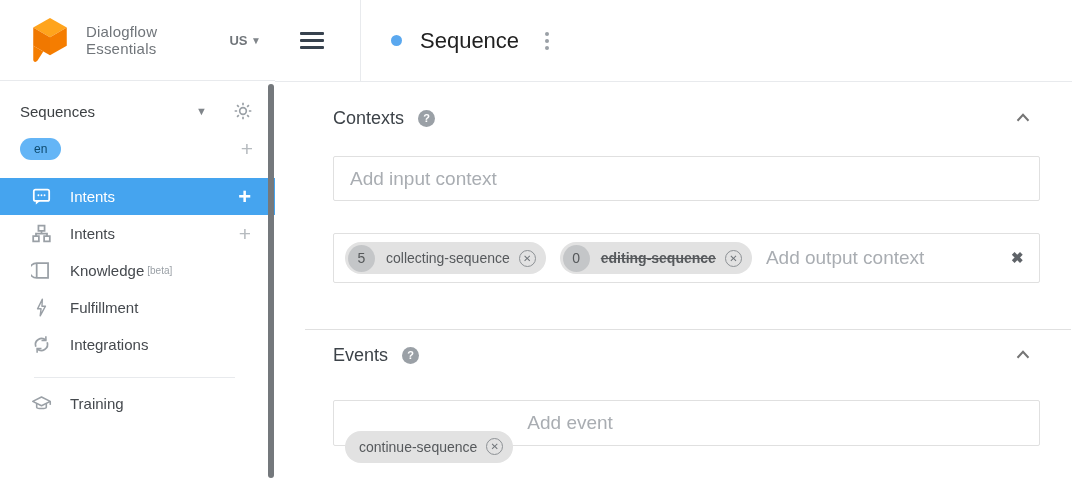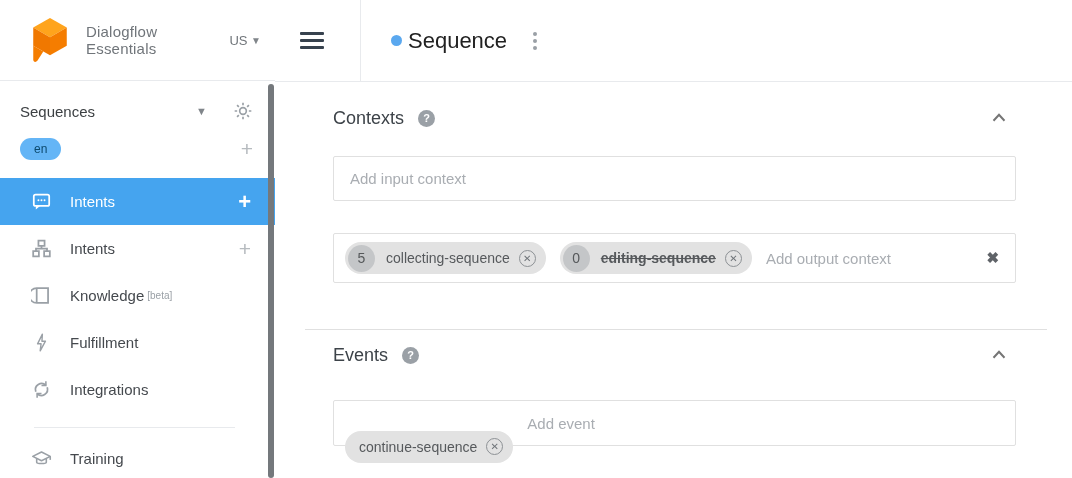--- a/index.html
+++ b/index.html
@@ -4,68 +4,68 @@
 <style>
   * { margin:0; padding:0; box-sizing:border-box; }
   html,body { width:1072px; height:478px; background:#fff; overflow:hidden;
               font-family:"Liberation Sans", sans-serif; }
   .app { display:flex; width:1072px; height:478px; }
 
   
   .sidebar { width:275px; position:relative; background:#fff; flex:none; }
   .brand-row { height:81px; border-bottom:1px solid #e8eaed; display:flex; align-items:center; padding:0 14px 0 27px; }
   .brand-text { margin-left:13px; color:#70757a; font-size:15px; line-height:17px; letter-spacing:.2px; }
-  .region { margin-left:auto; color:#70757a; font-size:13px; cursor:pointer; white-space:nowrap; }
+  .region { margin-left:auto; color:#70757a; font-size:13px; cursor:pointer; white-space:nowrap;font-weight:bold; }
   .caret { color:#80858a; font-size:10px; vertical-align:1px; }
 
   .agent-row { height:30px; margin-top:15px; display:flex; align-items:center; padding:0 22px 0 20px; }
   .agent-name { font-size:15px; color:#3c4043; }
   .agent-caret { margin-left:auto; margin-right:26px; color:#80858a; font-size:11px; cursor:pointer; }
   .gear { color:#9aa0a6; cursor:pointer; display:flex; }
 
   .lang-row { height:26px; margin-top:10px; display:flex; align-items:center; padding:0 22px 0 20px; }
   .lang-pill { background:#64b5f6; color:#0c4a6e; font-size:12px; border-radius:13px; padding:4px 14px; cursor:pointer; }
   .plus-light { margin-left:auto; color:#b6bbbf; font-size:21px; font-weight:400; cursor:pointer; line-height:20px; }
 
   .menu { margin-top:16px; }
-  .menu-item { height:47px; display:flex; align-items:center; padding:0 24px 0 31px; color:#45494e; font-size:15px; cursor:pointer; }
+  .menu-item { height:37px; display:flex; align-items:center; padding:0 24px 0 31px; color:#45494e; font-size:15px; cursor:pointer; }
   .menu-item .mi-icon { width:21px; height:21px; margin-right:18px; color:#9aa0a6; flex:none; display:flex; align-items:center; }
   .menu-item.active { background:#45a4ef; color:#fff; }
   .menu-item.active .mi-icon { color:#fff; }
   .mi-plus { margin-left:auto; font-size:21px; color:#b6bbbf; line-height:20px; }
   .menu-item.active .mi-plus { color:#fff; font-weight:700; font-size:22px; }
   .mi-badge { font-size:10px; color:#9aa0a6; vertical-align:super; margin-left:3px; }
   .menu-divider { border-top:1px solid #e8eaed; margin:14px 40px 7px 34px; }
 
   .scrollbar { position:absolute; top:84px; bottom:0; right:1px; width:6px; background:#74787c; border-radius:3px; }
 
   
   .main { flex:1; display:flex; flex-direction:column; }
   .main-header { height:82px; border-bottom:1px solid #e8eaed; display:flex; align-items:center; flex:none; }
   .hamburger { margin-left:25px; cursor:pointer; display:flex; flex-direction:column; gap:4px; }
   .hamburger div { width:24px; height:3px; background:#37424e; border-radius:1px; }
   .hdr-divider { width:1px; align-self:stretch; background:#e8eaed; margin-left:36px; }
   .intent-dot { width:11px; height:11px; border-radius:50%; background:#5aa8ef; margin-left:30px; flex:none; }
-  .page-title { margin-left:6px; font-size:22px; color:#212121; }
+  .page-title { margin-left:18px; font-size:22px; color:#212121; }
   .save-btn { margin-left:auto; background:#17a2f2; color:#fff; border:none; border-radius:4px;
               font-family:"Liberation Sans",sans-serif; font-size:14px; letter-spacing:.8px;
               padding:11px 27px; cursor:pointer; box-shadow:0 1px 2px rgba(0,0,0,.25); }
   .kebab { margin-left:22px; margin-right:28px; cursor:pointer; display:flex; flex-direction:column; gap:3px; padding:4px; }
   .kebab div { width:4px; height:4px; border-radius:50%; background:#9aa0a6; }
 
   .content { padding:0 56px 0 58px; }
   .section-head { display:flex; align-items:center; margin-top:24px; height:24px; }
   .section-title { font-size:18px; color:#3d4349; }
   .help-icon { width:17px; height:17px; border-radius:50%; background:#9aa0a6; color:#fff; font-size:11px; font-weight:700;
                display:flex; align-items:center; justify-content:center; margin-left:14px; cursor:pointer; }
   .collapse { margin-left:auto; margin-right:6px; cursor:pointer; display:flex; }
 
   .field { border:1px solid #e0e0e0; border-radius:2px; display:flex; align-items:center; padding:0 16px 0 11px; }
   .field input { border:none; outline:none; flex:1; font-family:"Liberation Sans",sans-serif;
-                 font-size:15px; color:#3c4043; background:transparent; min-width:60px; }
+                 font-size:19px; color:#3c4043; background:transparent; min-width:60px; }
   .field input::placeholder { color:#a9adb2; }
   .field-input1 { margin-top:26px; height:45px; padding-left:16px; }
   .field-output { margin-top:32px; height:50px; }
   .field-events { margin-top:33px; height:46px; }
 
   .chip { display:inline-flex; align-items:center; background:#e2e2e2; border-radius:17px; height:32px;
           padding:0 10px 0 3px; margin-right:14px; font-size:14px; color:#56595c; flex:none; }
   .chip.no-count { padding-left:14px;margin-top:47px; }
   .chip-count { width:27px; height:27px; border-radius:50%; background:#c4c6c8; color:#55585a;
                 display:flex; align-items:center; justify-content:center; font-size:14px; margin-right:11px; }

